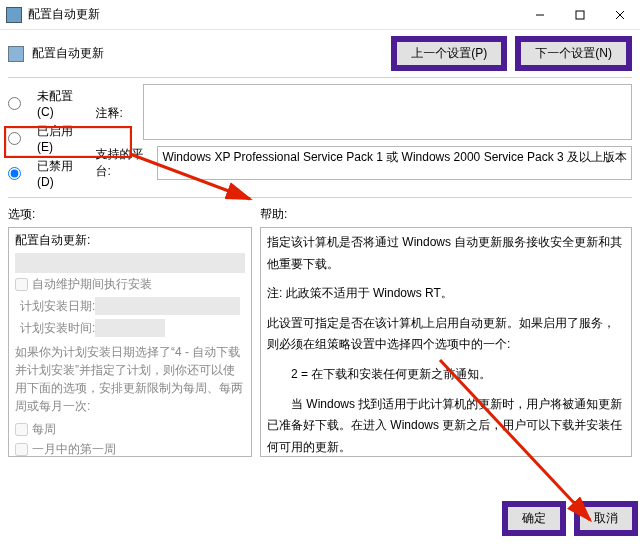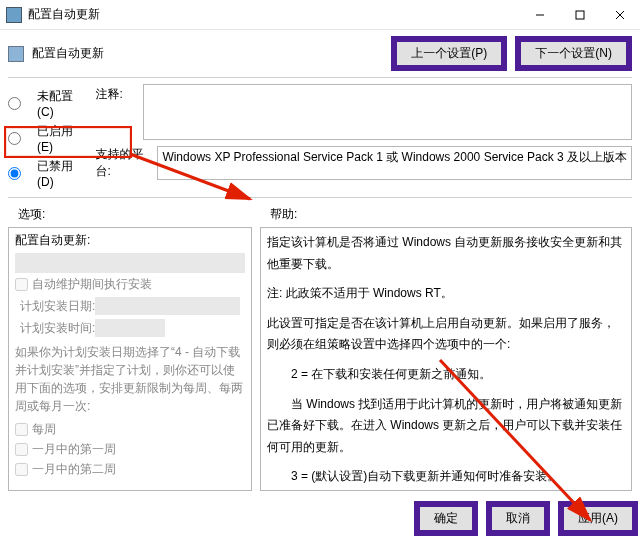--- a/index.html
+++ b/index.html
@@ -16,32 +16,32 @@
 .btn { background: #e1e1e1; border: 6px solid #4c1d95; padding: 3px 14px; cursor: pointer; }
 hr.sep { border: 0; border-top: 1px solid #d0d0d0; margin: 0 8px; }
 
 .config-area { display: flex; padding: 6px 8px 4px 8px; gap: 12px; }
 .radio-col { width: 110px; position: relative; }
 .radio-row { display: flex; align-items: center; gap: 16px; margin: 4px 0; }
 .radio-row input { margin: 0; }
 .highlight-box { position: absolute; border: 2px solid #e02000; pointer-events: none; box-shadow: 0 0 0 1px rgba(224,32,0,.15) inset; }
 
 .right-col { flex: 1; display: flex; flex-direction: column; gap: 6px; }
-.comment-row { display: flex; gap: 6px; }
+.comment-row { display: flex; gap: 6px; align-items: center; }
 .comment-row label { width: 42px; padding-top: 2px; }
 .comment-row textarea { flex: 1; height: 56px; border: 1px solid #b7b7b7; resize: none; font-family: inherit; padding: 2px; }
 .platform-row { display: flex; gap: 6px; align-items: center; }
 .platform-row label { width: 56px; }
 .platform-row .pf { flex: 1; height: 34px; border: 1px solid #b7b7b7; padding: 2px 4px; white-space: nowrap; overflow: hidden; text-overflow: ellipsis; }
 
 .mid-labels { display: flex; padding: 8px 8px 4px 8px; }
-.mid-labels .lleft { width: 252px; margin-left: 10px; }
+.mid-labels .lleft { width: 252px; }
 .mid-labels .lright { flex: 1; }
 
-.panes { display: flex; padding: 0 8px; gap: 8px; height: 264px; }
+.panes { display: flex; padding: 0 8px; gap: 8px; height: 230px; }
 .pane { flex: 1; border: 1px solid #b7b7b7; position: relative; overflow: hidden; }
 .pane-inner { position: absolute; inset: 0; overflow-y: auto; padding: 4px 6px; }
 .pane.left { flex: 0 0 244px; color: #666; }
 .pane.left .sec-title { color: #000; margin-bottom: 4px; }
 .pane.left .greybox { background: #e8e8e8; height: 20px; width: 100%; margin-bottom: 2px; }
 .pane.left .note { color: #000; margin: 6px 0; }
 .chk-row { display: flex; align-items: center; gap: 4px; color: #888; margin: 3px 0; }
 .chk-row input[type="checkbox"] { margin: 0; }
 .fld-row { display: flex; align-items: center; margin: 4px 5px; }
 .fld-row .lbl { color: #888; }
@@ -165,21 +165,20 @@
       <p class="indent">当 Windows 找到适用于此计算机的更新时，用户将被通知更新已准备好下载。在进入 Windows 更新之后，用户可以下载并安装任何可用的更新。</p>
       <p class="indent">3 = (默认设置)自动下载更新并通知何时准备安装。</p>
       <p class="indent">Windows 发现适用于该电脑的更新并在背景中予以下载(用户不被通知或在此过程中被打断)。下载完成后，用户将被通知可以准备安装。在 Windows 更新后，用户可以进行安装。</p>
     </div>
   </div>
 </div>
 
 <div class="footer">
   <button class="btn">确定</button>
   <button class="btn">取消</button>
-  <button class="btn">应用(A)</button>
 </div>
 
 <svg class="arrow" style="left:100px; top:144px;" width="170" height="70">
   <defs>
       <marker id="ah1" markerWidth="10" markerHeight="10" refX="8" refY="3" orient="auto">
         <path d="M0,0 L0,6 L9,3 z" fill="#e02000"></path>
       </marker>
     </defs>
   <line x1="30" y1="10" x2="150" y2="55" stroke="#e02000" stroke-width="3" marker-end="url(#ah1)"></line>
 </svg>

